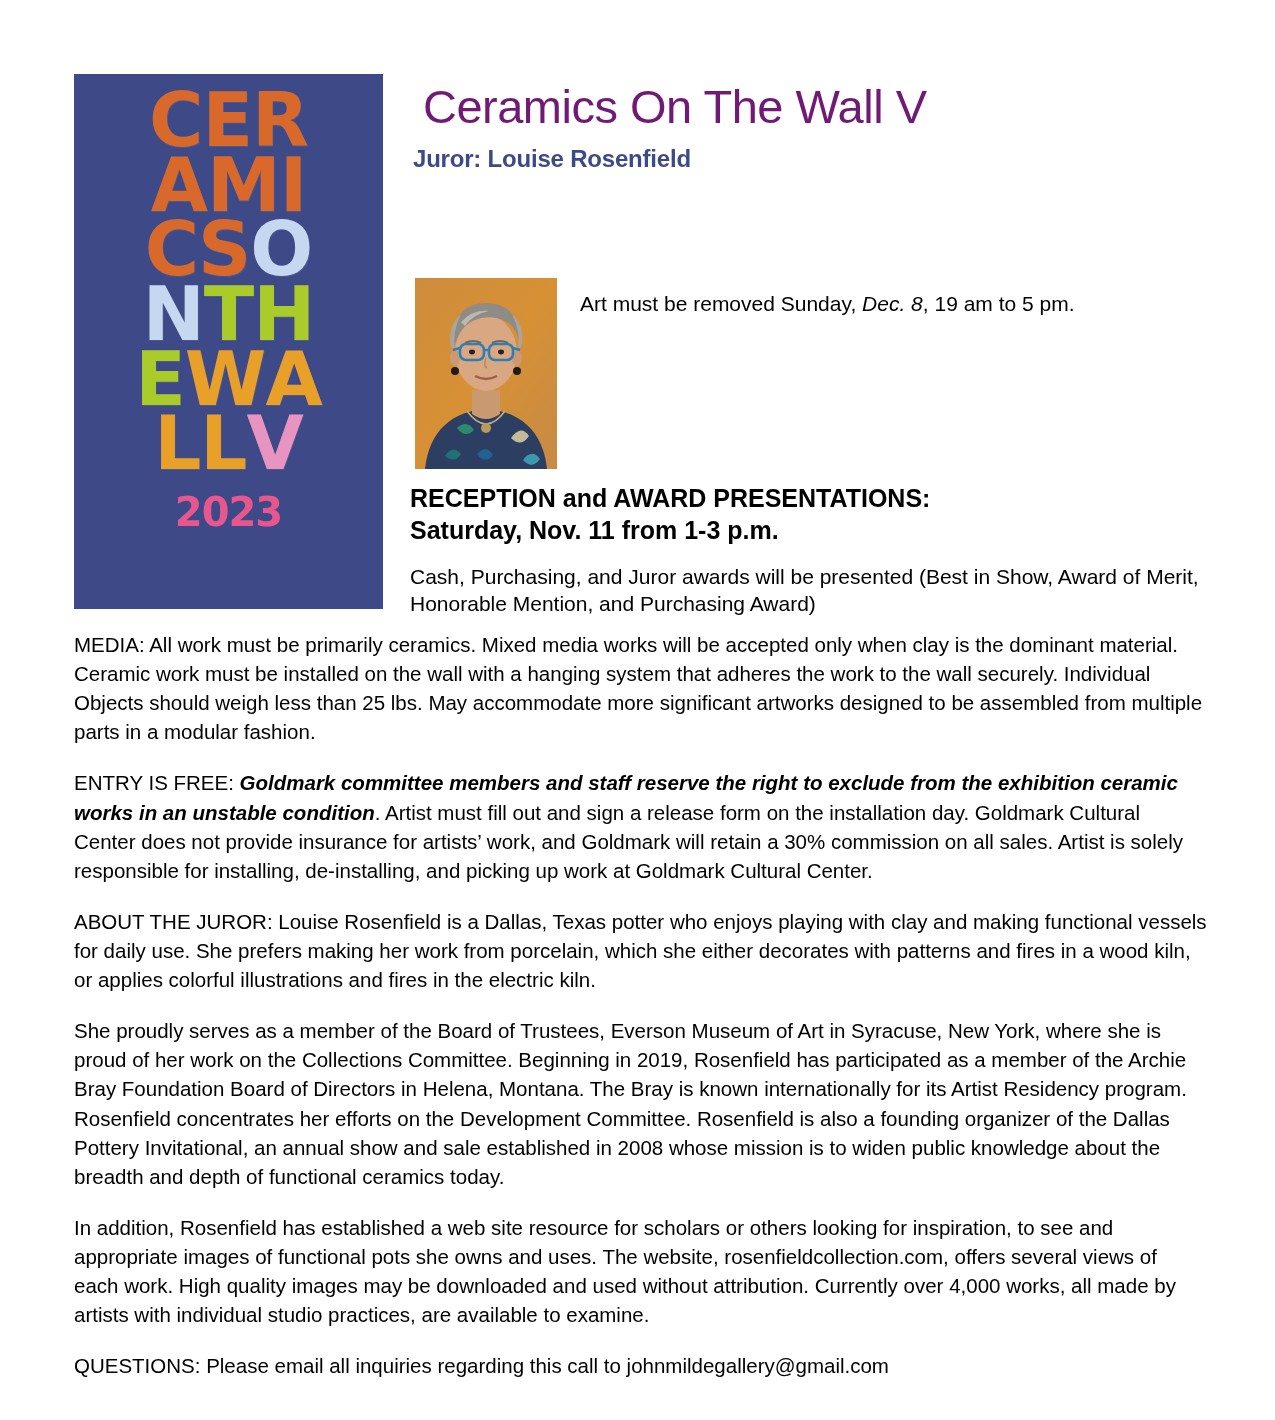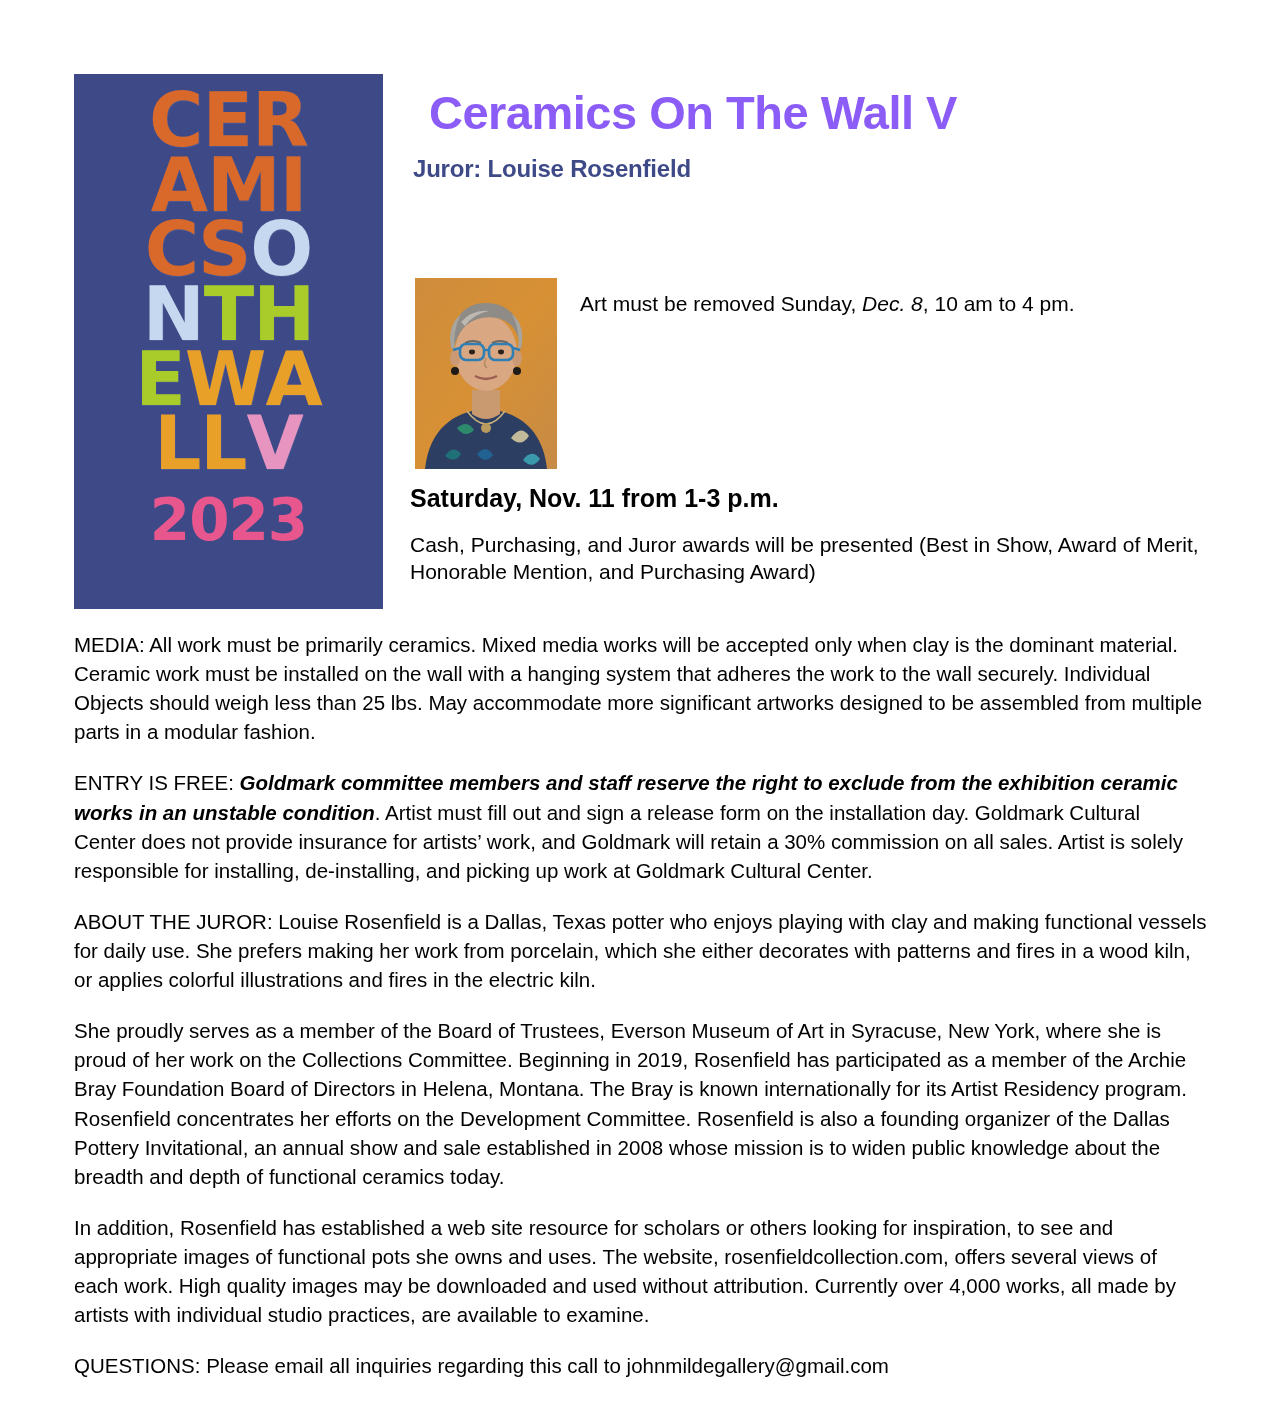--- a/index.html
+++ b/index.html
@@ -59,39 +59,39 @@
   .poster-row.r1 { margin-top: 2px; }
   .poster-row.r2 { margin-top: 4px; }
   .poster-row.r3 { margin-top: 4px; }
   .poster-row.r4 { margin-top: 4px; }
   .poster-row.r5 { margin-top: 4px; }
   .poster-row.r6 { margin-top: 4px; }
   .poster-year {
     margin-top: 20px;
     font-family: "DejaVu Sans", sans-serif;
     font-weight: bold;
-    font-size: 58px;
+    font-size: 40px;
     letter-spacing: -1px;
     line-height: 0.9;
   }
 
   
   #title-block {
     position: absolute;
     left: 413px;
     top: 72px;
     width: 800px;
   }
   #main-title {
     font-family: "Liberation Sans", sans-serif;
-    font-weight: bold;
+    font-weight: normal;
     font-size: 47px;
     line-height: 1.08;
-    color: #8b5cf6;
-    margin: 16px;
+    color: #701a75;
+    margin: 10px;
     letter-spacing: -0.5px;
   }
   #juror-line {
     font-family: "Liberation Sans", sans-serif;
     font-weight: bold;
     font-size: 24px;
     color: #3e4a88;
     margin: 12px 0 0 0;
     letter-spacing: -0.2px;
   }
@@ -270,24 +270,25 @@
         <ellipse cx="86" cy="74" rx="3" ry="2.4" fill="#2a211b"></ellipse>
 
         <path d="M71 80 q-3 8 1 10" stroke="#b58a64" stroke-width="1.6" fill="none"></path>
 
         <path d="M60 98 q11 6 22 0" stroke="#9c5f52" stroke-width="2.4" fill="none"></path>
       </g>
     </svg>
   </div>
 
   <div id="exhibit-block">
-    <div class="exh-line3"><span>Art must be removed Sunday, </span><span class="ital">Dec. 8</span><span>, 10 am to 4 pm.</span></div>
+    <div class="exh-line3"><span>Art must be removed Sunday, </span><span class="ital">Dec. 8</span><span>, 19 am to 5 pm.</span></div>
   </div>
 
   <div id="reception-block">
+    <div class="rec-head">RECEPTION and AWARD PRESENTATIONS:</div>
     <div class="rec-head">Saturday, Nov. 11 from 1-3 p.m.</div>
     <div class="rec-body">Cash, Purchasing, and Juror awards will be presented (Best in Show, Award of Merit, Honorable Mention, and Purchasing Award)</div>
   </div>
 
 </div>
 
 <div id="body-area">
 
   <p class="para"><span class="b">MEDIA:</span><span> All work must be primarily ceramics. Mixed media works will be accepted only when clay is the dominant material. Ceramic work must be installed on the wall with a hanging system that adheres the work to the wall securely. Individual Objects should weigh less than 25 lbs. May accommodate more significant artworks designed to be assembled from multiple parts in a modular fashion.</span></p>
 

